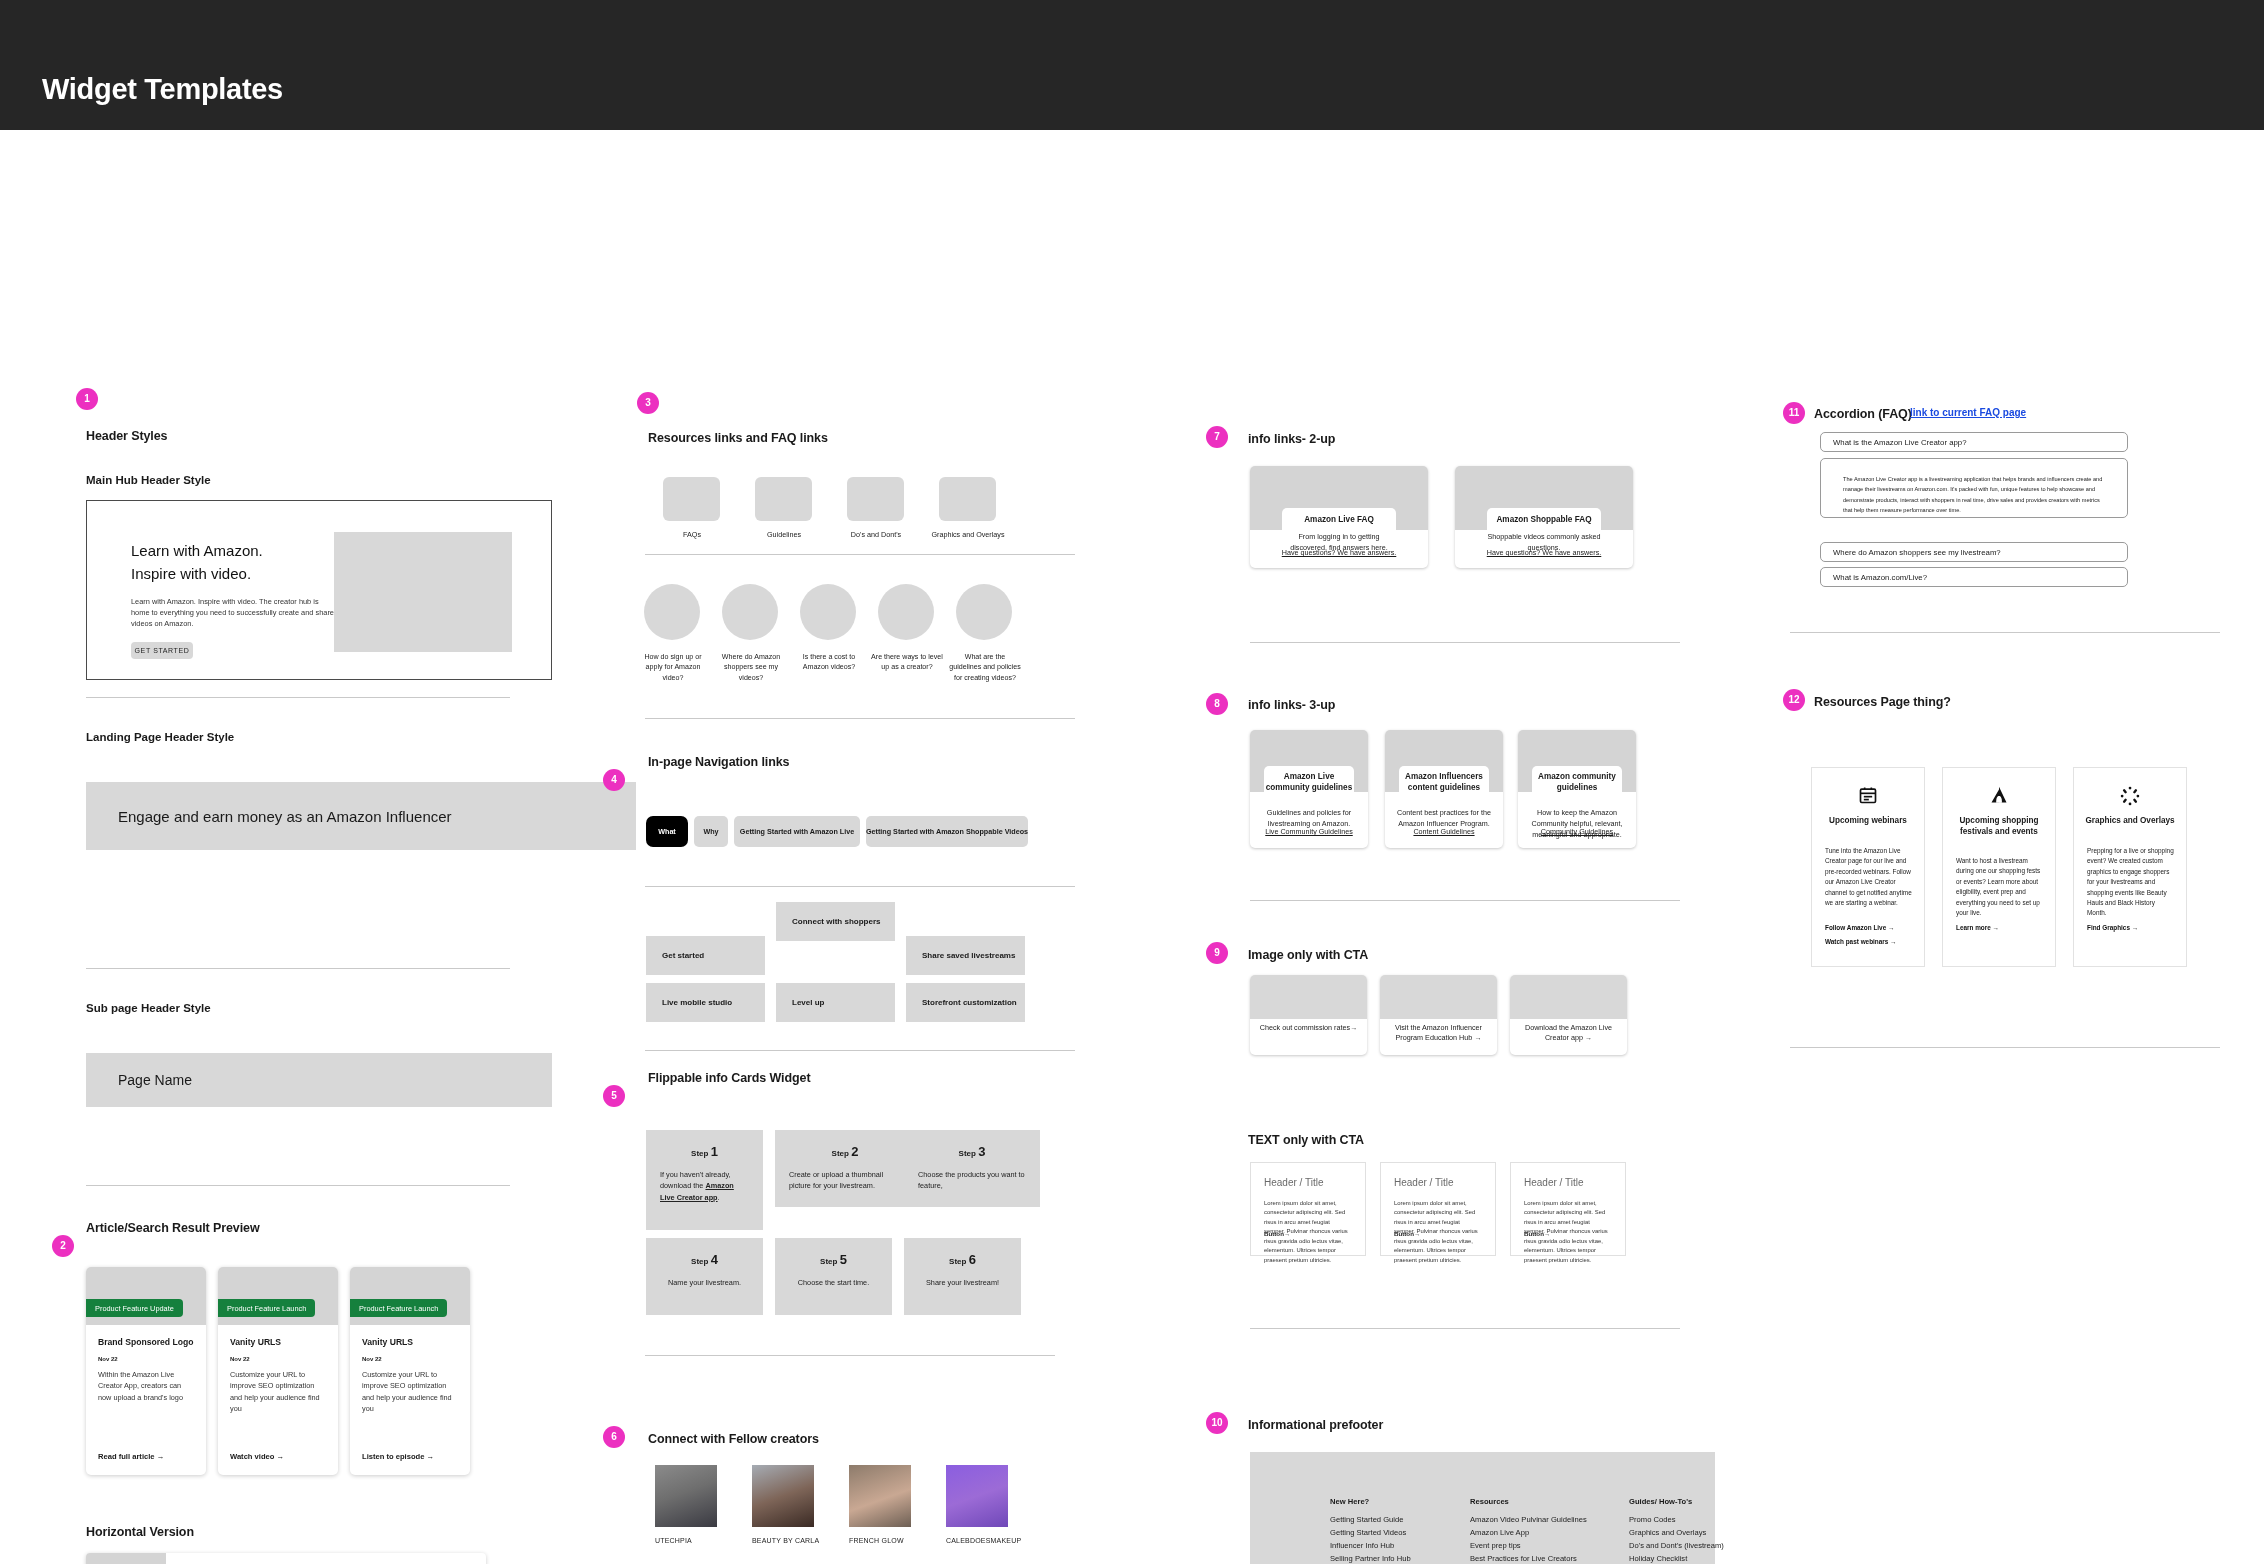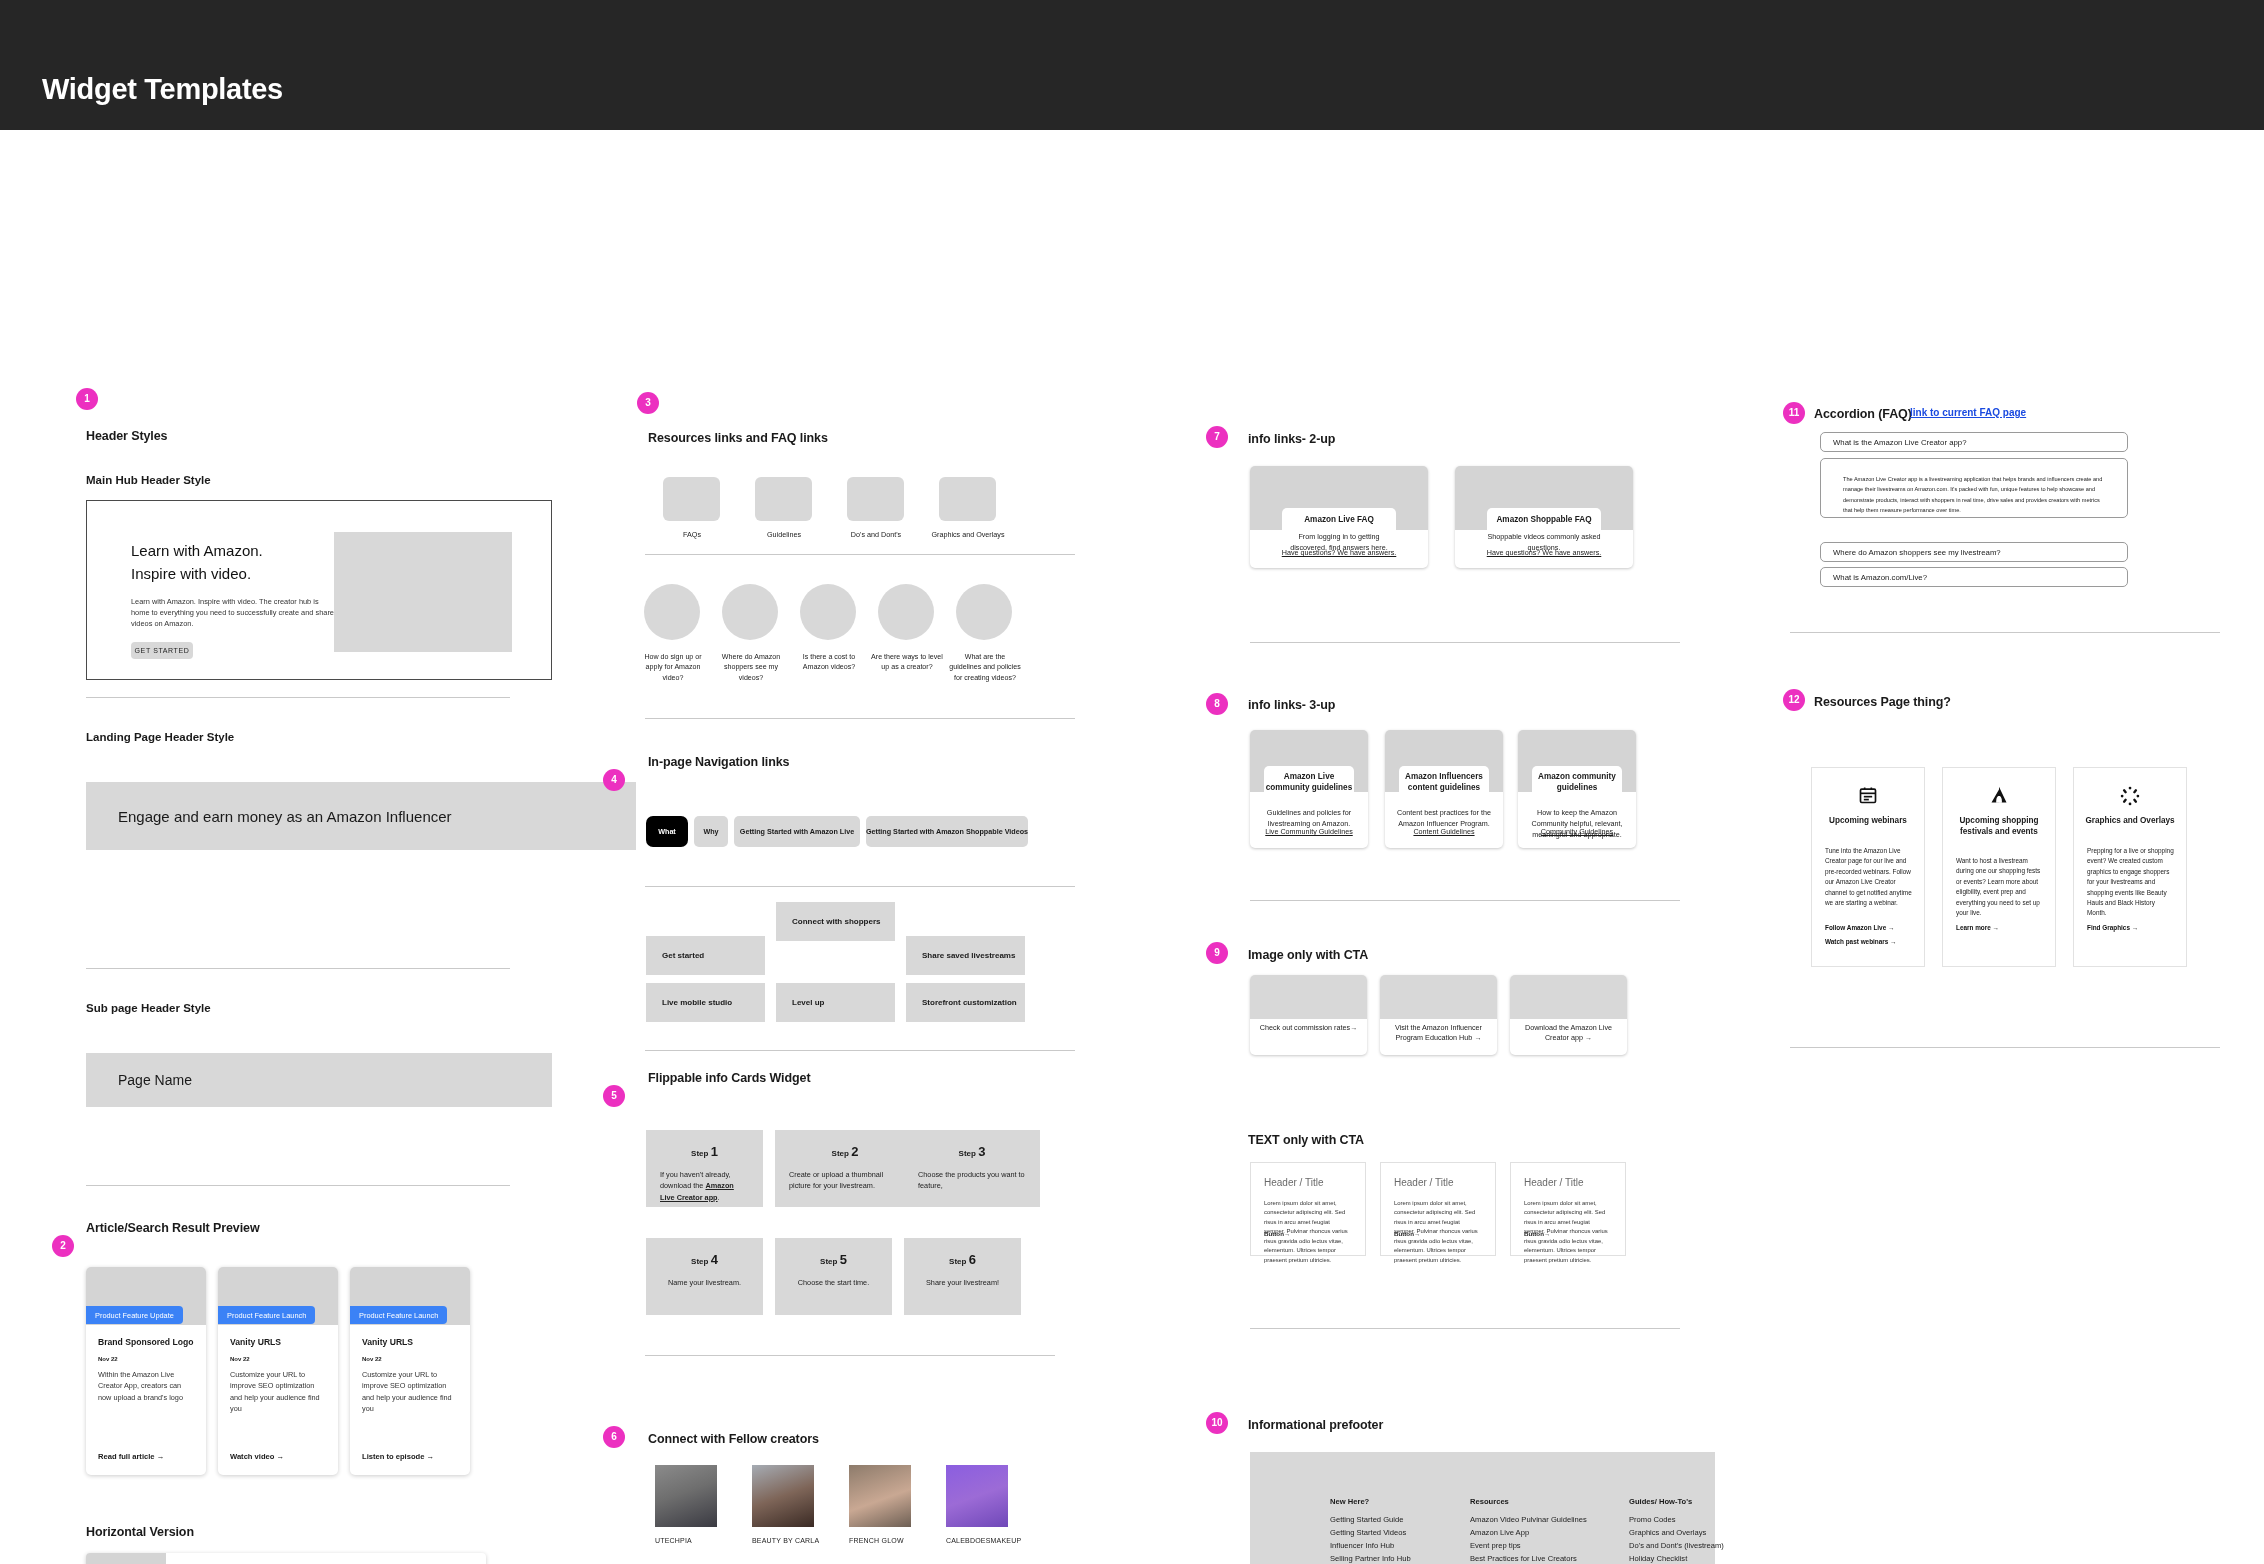--- a/index.html
+++ b/index.html
@@ -81,22 +81,22 @@
   .band-text.small { font-size: 14px; }
 
   
   .artcard {
     position:absolute; background:#ffffff; border-radius:5px;
     box-shadow: 0 1px 4px rgba(0,0,0,.20);
     overflow:hidden;
   }
   .artcard .thumb { position:absolute; left:0; top:0; right:0; height:58px; background:#d4d4d4; }
   .artcard .tag {
-    position:absolute; left:0; top:39px; height:18px;
-    background:#3b82f6; color:#fff; font-size:7.4px; font-weight:500;
+    position:absolute; left:0; top:32px; height:18px;
+    background:#15803d; color:#fff; font-size:7.4px; font-weight:500;
     display:flex; align-items:center; padding: 0 9px; border-radius: 0 4px 4px 0;
     white-space: nowrap;
   }
   .artcard .body { position:absolute; left:0; top:58px; right:0; bottom:0; padding: 12px 12px 0 12px; }
   .artcard .ttl { font-size: 8.6px; font-weight:700; margin-bottom: 9px; }
   .artcard .date { font-size: 6px; font-weight:700; margin-bottom: 7px; }
   .artcard .desc { font-size: 7.3px; line-height: 1.55; color:#333; }
   .artcard .cta { position:absolute; left:12px; bottom:14px; font-size: 7.6px; font-weight:700; }
 
   
@@ -310,21 +310,21 @@
   <div class="navbox" style="left:906px; top:806px; width:119px; height:39px;">Share saved livestreams</div>
   <div class="navbox" style="left:646px; top:853px; width:119px; height:39px;">Live mobile studio</div>
   <div class="navbox" style="left:776px; top:853px; width:119px; height:39px;">Level up</div>
   <div class="navbox" style="left:906px; top:853px; width:119px; height:39px;">Storefront customization</div>
 
   <div class="rule" style="left:645px; top:920px; width:430px;"></div>
 
   <div class="badge" style="left:603px; top:955px;">5</div>
   <div class="sec-title" style="left:648px; top:941px;">Flippable info Cards Widget</div>
 
-  <div class="step" style="left:646px; top:1000px; width:117px; height:77px;">
+  <div class="step" style="left:646px; top:1000px; width:117px; height:100px;">
     <div class="shead"><span>Step</span> <b>1</b></div>
     <div class="sbody"><span>If you haven't already, download the </span><u>Amazon Live Creator app</u><span>.</span></div>
   </div>
   <div class="step" style="left:775px; top:1000px; width:140px; height:77px;">
     <div class="shead"><span>Step</span> <b>2</b></div>
     <div class="sbody">Create or upload a thumbnail picture for your livestream.</div>
   </div>
   <div class="step" style="left:904px; top:1000px; width:136px; height:77px;">
     <div class="shead"><span>Step</span> <b>3</b></div>
     <div class="sbody">Choose the products you want to feature,</div>

